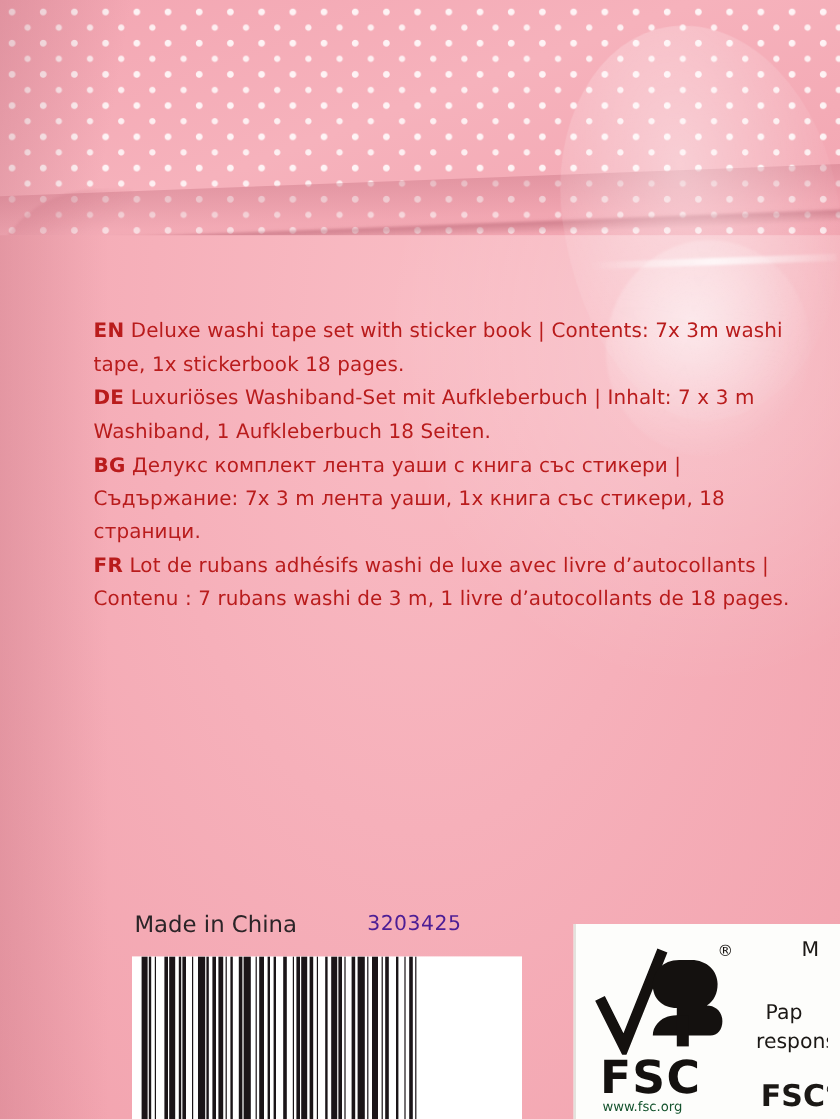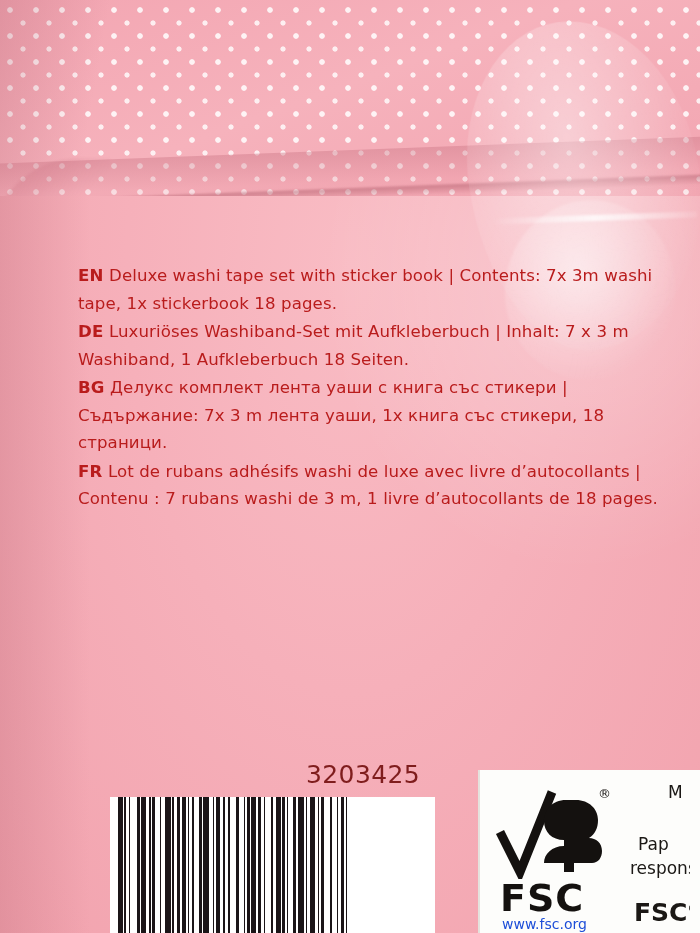--- a/index.html
+++ b/index.html
@@ -145,22 +145,22 @@
     top: 760px;
     font-family: "DejaVu Sans", sans-serif;
     font-size: 19px;
     color: #2b2427;
   }
   .artnum {
     position: absolute;
     left: 306px;
     top: 760px;
     font-family: "DejaVu Sans", sans-serif;
-    font-size: 25px;
-    color: #7f1d1d;
+    font-size: 17px;
+    color: #4c1d95;
     letter-spacing: 0.4px;
   }
 
   
   .barcode-wrap {
     position: absolute;
     left: 110px;
     top: 797px;
     width: 325px;
     height: 136px;
@@ -215,22 +215,22 @@
     top: 2px;
     font-size: 13px;
     color: #14110f;
     font-family: "DejaVu Sans", sans-serif;
   }
   .fsc-url {
     position: absolute;
     left: 8px;
     top: 132px;
     font-family: "DejaVu Sans", sans-serif;
-    font-size: 14px;
-    color: #1d4ed8;
+    font-size: 11px;
+    color: #14532d;
   }
   .fsc-right {
     position: absolute;
     left: 150px;
     top: 22px;
     width: 80px;
     font-family: "DejaVu Sans", sans-serif;
     font-size: 17px;
     line-height: 25px;
     color: #1b1815;
@@ -282,20 +282,21 @@
     <p class="entry">
       <span class="code">BG</span>
       <span class="body">Делукс комплект лента уаши с книга със стикери | Съдържание: 7x 3 m лента уаши, 1x книга със стикери, 18 страници.</span>
     </p>
     <p class="entry">
       <span class="code">FR</span>
       <span class="body">Lot de rubans adhésifs washi de luxe avec livre d’autocollants | Contenu : 7 rubans washi de 3 m, 1 livre d’autocollants de 18 pages.</span>
     </p>
   </div>
 
+  <div class="made-in">Made in China</div>
   <div class="artnum">3203425</div>
 
   <div class="barcode-wrap">
     <div class="barcode" id="barcode">
         <i style="left: 0px; width: 4.65px;"></i>
         <i style="left: 6.2px; width: 1.55px;"></i>
         <i style="left: 10.85px; width: 1.55px;"></i>
         <i style="left: 18.6px; width: 3.1px;"></i>
         <i style="left: 23.25px; width: 4.65px;"></i>
         <i style="left: 31px; width: 1.55px;"></i>

